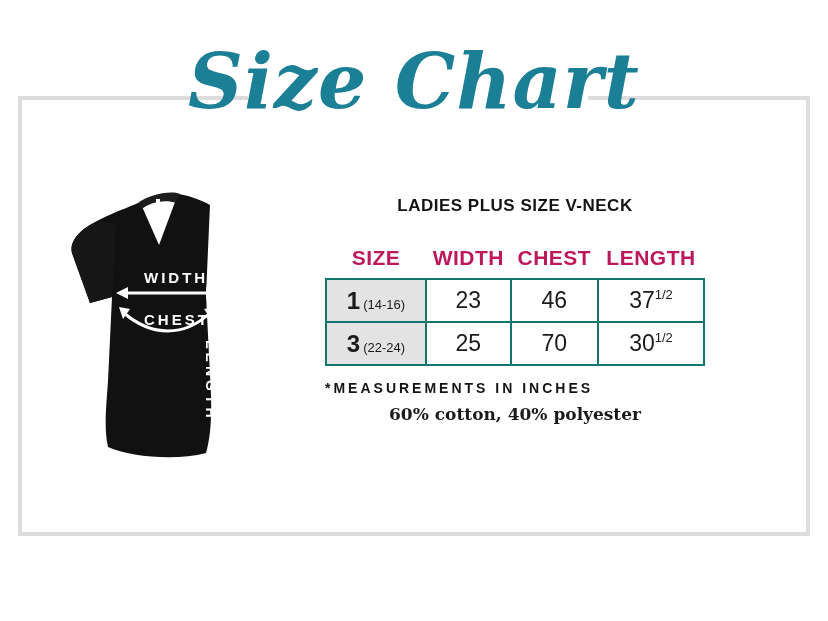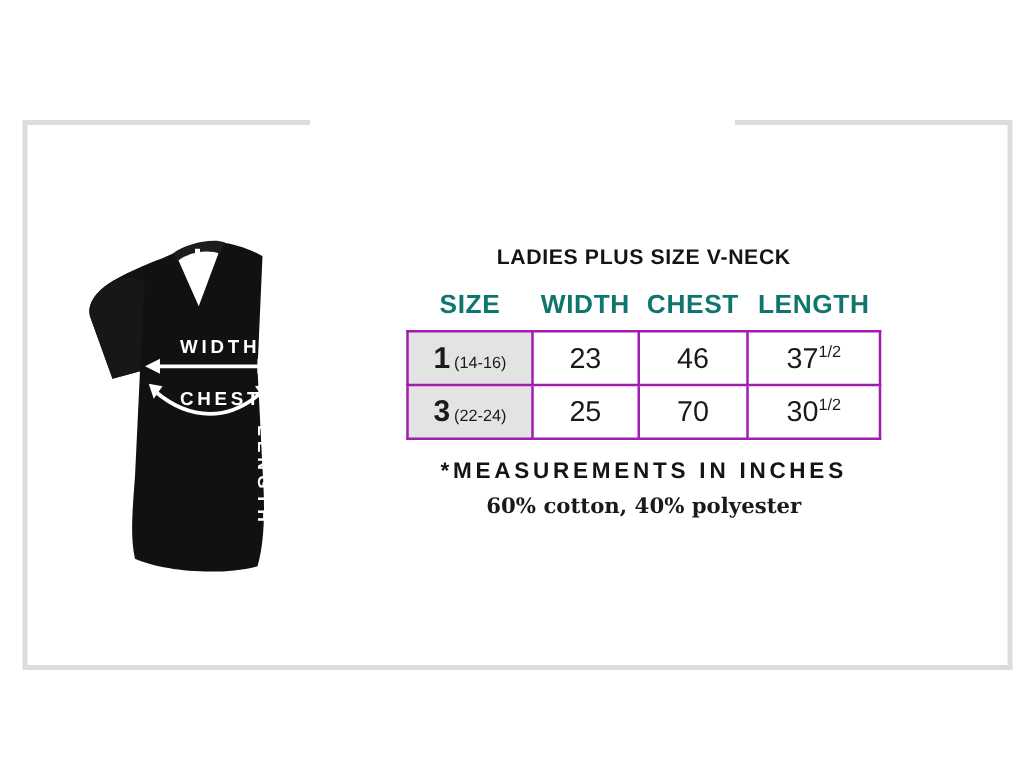--- a/index.html
+++ b/index.html
@@ -90,38 +90,38 @@
     top: 196px;
     width: 380px;
   }
   .table-heading {
     text-align: center;
     font-family: "Liberation Sans", sans-serif;
     font-size: 17px;
     font-weight: bold;
     letter-spacing: 0.5px;
     color: #141414;
-    margin-bottom: 16px;
+    margin-bottom: 30px;
   }
   table.size-table {
     border-collapse: collapse;
     width: 380px;
     font-family: "Liberation Sans", sans-serif;
   }
   table.size-table th {
     font-size: 21px;
     font-weight: bold;
     letter-spacing: 0.5px;
-    color: #0f766e;
+    color: #be185d;
     padding: 0 0 8px 0;
     text-align: center;
     border: none;
   }
   table.size-table td {
-    border: 2px solid #a21caf;
+    border: 2px solid #0f766e;
     height: 39px;
     text-align: center;
     vertical-align: middle;
     font-size: 23px;
     color: #1a1a1a;
   }
   table.size-table td.size-cell {
     background: #e3e3e3;
     width: 96px;
   }
@@ -131,44 +131,45 @@
   }
   td.size-cell .range {
     font-size: 13px;
     margin-left: 3px;
   }
   .frac {
     font-size: 13px;
     vertical-align: super;
   }
   .note {
-    text-align: center;
+    text-align: left;
     margin-top: 14px;
     font-family: "Liberation Sans", sans-serif;
-    font-size: 18px;
+    font-size: 14px;
     font-weight: bold;
     letter-spacing: 3px;
     color: #141414;
   }
   .subnote {
     text-align: center;
     margin-top: 8px;
     font-family: "DejaVu Serif", serif;
     font-size: 17px;
     color: #1a1a1a;
     font-weight: bold;
   }
 </style>
 </head>
 <body>
 
 <div class="page">
 
   <div class="frame"></div>
   <div class="title-gap"></div>
+  <div class="title">Size Chart</div>
 
   <div class="shirt-wrap">
     <svg class="shirt-svg" width="250" height="300" viewBox="0 0 250 300">
 
       <path d="M78,18 C70,22 40,32 24,44 C14,52 10,60 12,68 L30,118 L52,112 L48,196 C46,224 44,244 48,262 C70,272 116,276 146,268 C152,248 152,220 150,190 L146,110 L150,20 C140,14 126,10 118,9 Z" fill="#111111"></path>
 
       <path d="M24,44 C14,52 10,60 12,68 L30,118 L52,112 L56,40 C44,34 32,38 24,44 Z" fill="#171717"></path>
 
       <path d="M80,17 L99,60 L118,9 C108,6 90,10 80,17 Z" fill="#ffffff"></path>
 

